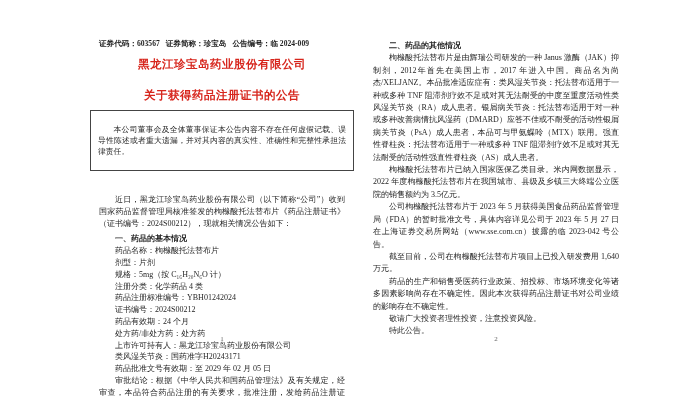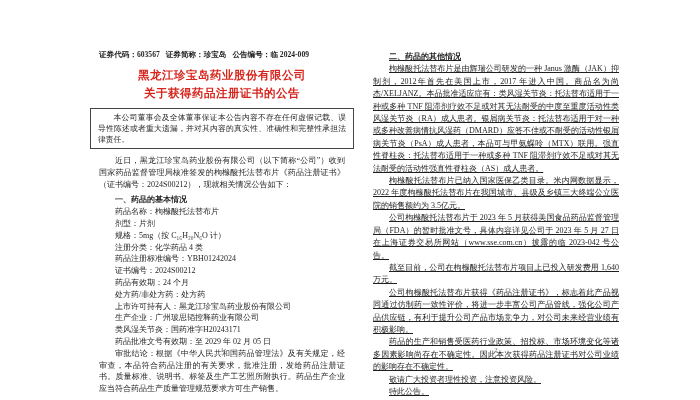--- a/index.html
+++ b/index.html
@@ -1,44 +1,44 @@
 <!DOCTYPE html>
 <html style="--accent: #d7261d; --text: #1f1f1f; --muted: #666666;"><head>
 <meta charset="utf-8">
 <style>
   :root { --accent:#d7261d; --text:#1f1f1f; --muted:#666; }
   html,body { margin:0; padding:0; background:#fff; }
   .canvas {
     position:relative; width:700px; height:400px; background:#fff; overflow:hidden;
     font-family:"Liberation Serif","DejaVu Serif",serif; color:var(--text);
   }
-  .page { position:absolute; top:17px; height:350px; background:#fff; }
+  .page { position:absolute; top:6px; height:350px; background:#fff; }
   #page1 { left:86px; width:272px; }
   #page2 { left:360px; width:272px; }
   .inner1 { padding:33px 13px 0 13px; }
   .inner2 { padding:34px 13px 0 13px; }
   .meta-row {
     display:flex; justify-content:space-between;
     font-size:7.6px; line-height:9px; margin-right:36px; font-weight:bold;
   }
   .doc-title {
     margin:8px 0 0 0; color:var(--accent); font-weight:bold;
     font-size:11.5px; line-height:17px; text-align:center; letter-spacing:.5px;
   }
-  .doc-title.sub { margin-top:1px; }
+  .doc-title.sub { margin-top:14px; }
   .disclaimer {
-    border:1px solid #444; margin:6px -9px 0 -9px; padding:3px 7px;
+    border:1px solid #444; margin:6px -9px 0 -9px; padding:13px 7px;
     font-size:7.8px; line-height:11px; text-align:justify; text-indent:2em;
   }
   .para {
     margin:0; font-size:8px; line-height:11.8px;
     text-align:justify; text-indent:2em;
   }
-  .p2 { line-height:12.4px;text-decoration:underline; }
-  .intro { margin-top:6px; }
+  .p2 { line-height:12.4px; }
+  .intro { margin-top:23px; }
   .sec-heading { font-weight:bold; margin-top:4px; }
   .page-num {
     position:absolute; bottom:13px; left:0; right:0;
     text-align:center; font-size:7px; color:var(--muted);
   }
 </style>
 </head>
 <body>
 
 <div class="canvas">
@@ -57,36 +57,34 @@
       <p class="para sec-heading">一、药品的基本情况</p>
       <p class="para">药品名称：枸橼酸托法替布片</p>
       <p class="para">剂型：片剂</p>
       <p class="para">规格：5mg（按 C₁₆H₂₀N₆O 计）</p>
       <p class="para">注册分类：化学药品 4 类</p>
       <p class="para">药品注册标准编号：YBH01242024</p>
       <p class="para">证书编号：2024S00212</p>
       <p class="para">药品有效期：24 个月</p>
       <p class="para">处方药/非处方药：处方药</p>
       <p class="para">上市许可持有人：黑龙江珍宝岛药业股份有限公司</p>
-      <p class="para">生产企业：广州玻思韬控释药业有限公司</p>
       <p class="para">类风湿关节炎：国药准字H20243171</p>
       <p class="para">药品批准文号有效期：至 2029 年 02 月 05 日</p>
       <p class="para">审批结论：根据《中华人民共和国药品管理法》及有关规定，经审查，本品符合药品注册的有关要求，批准注册，发给药品注册证书。质量标准、说明书、标签及生产工艺照所附执行。药品生产企业应当符合药品生产质量管理规范要求方可生产销售。</p>
     </div>
     <div class="page-num">1</div>
   </section>
 
   <section class="page" id="page2">
     <div class="inner2">
       <p class="para p2 sec-heading" style="margin-top:0">二、药品的其他情况</p>
       <p class="para p2">枸橼酸托法替布片是由辉瑞公司研发的一种 Janus 激酶（JAK）抑制剂，2012年首先在美国上市，2017 年进入中国。商品名为尚杰/XELJANZ。本品批准适应症有：类风湿关节炎：托法替布适用于一种或多种 TNF 阻滞剂疗效不足或对其无法耐受的中度至重度活动性类风湿关节炎（RA）成人患者。银屑病关节炎：托法替布适用于对一种或多种改善病情抗风湿药（DMARD）应答不佳或不耐受的活动性银屑病关节炎（PsA）成人患者，本品可与甲氨蝶呤（MTX）联用。强直性脊柱炎：托法替布适用于一种或多种 TNF 阻滞剂疗效不足或对其无法耐受的活动性强直性脊柱炎（AS）成人患者。</p>
       <p class="para p2">枸橼酸托法替布片已纳入国家医保乙类目录。米内网数据显示，2022 年度枸橼酸托法替布片在我国城市、县级及乡镇三大终端公立医院的销售额约为 3.5亿元。</p>
       <p class="para p2">公司枸橼酸托法替布片于 2023 年 5 月获得美国食品药品监督管理局（FDA）的暂时批准文号，具体内容详见公司于 2023 年 5 月 27 日在上海证券交易所网站（www.sse.com.cn）披露的临 2023-042 号公告。</p>
       <p class="para p2">截至目前，公司在枸橼酸托法替布片项目上已投入研发费用 1,640 万元。</p>
-      <p class="para p2">公司枸橼酸托法替布片获得《药品注册证书》，标志着此产品视同通过仿制药一致性评价，将进一步丰富公司产品管线，强化公司产品供应链，有利于提升公司产品市场竞争力，对公司未来经营业绩有积极影响。</p>
       <p class="para p2">药品的生产和销售受医药行业政策、招投标、市场环境变化等诸多因素影响尚存在不确定性。因此本次获得药品注册证书对公司业绩的影响存在不确定性。</p>
       <p class="para p2">敬请广大投资者理性投资，注意投资风险。</p>
       <p class="para p2">特此公告。</p>
 
     </div>
     <div class="page-num">2</div>
   </section>
 
 </div>
 

